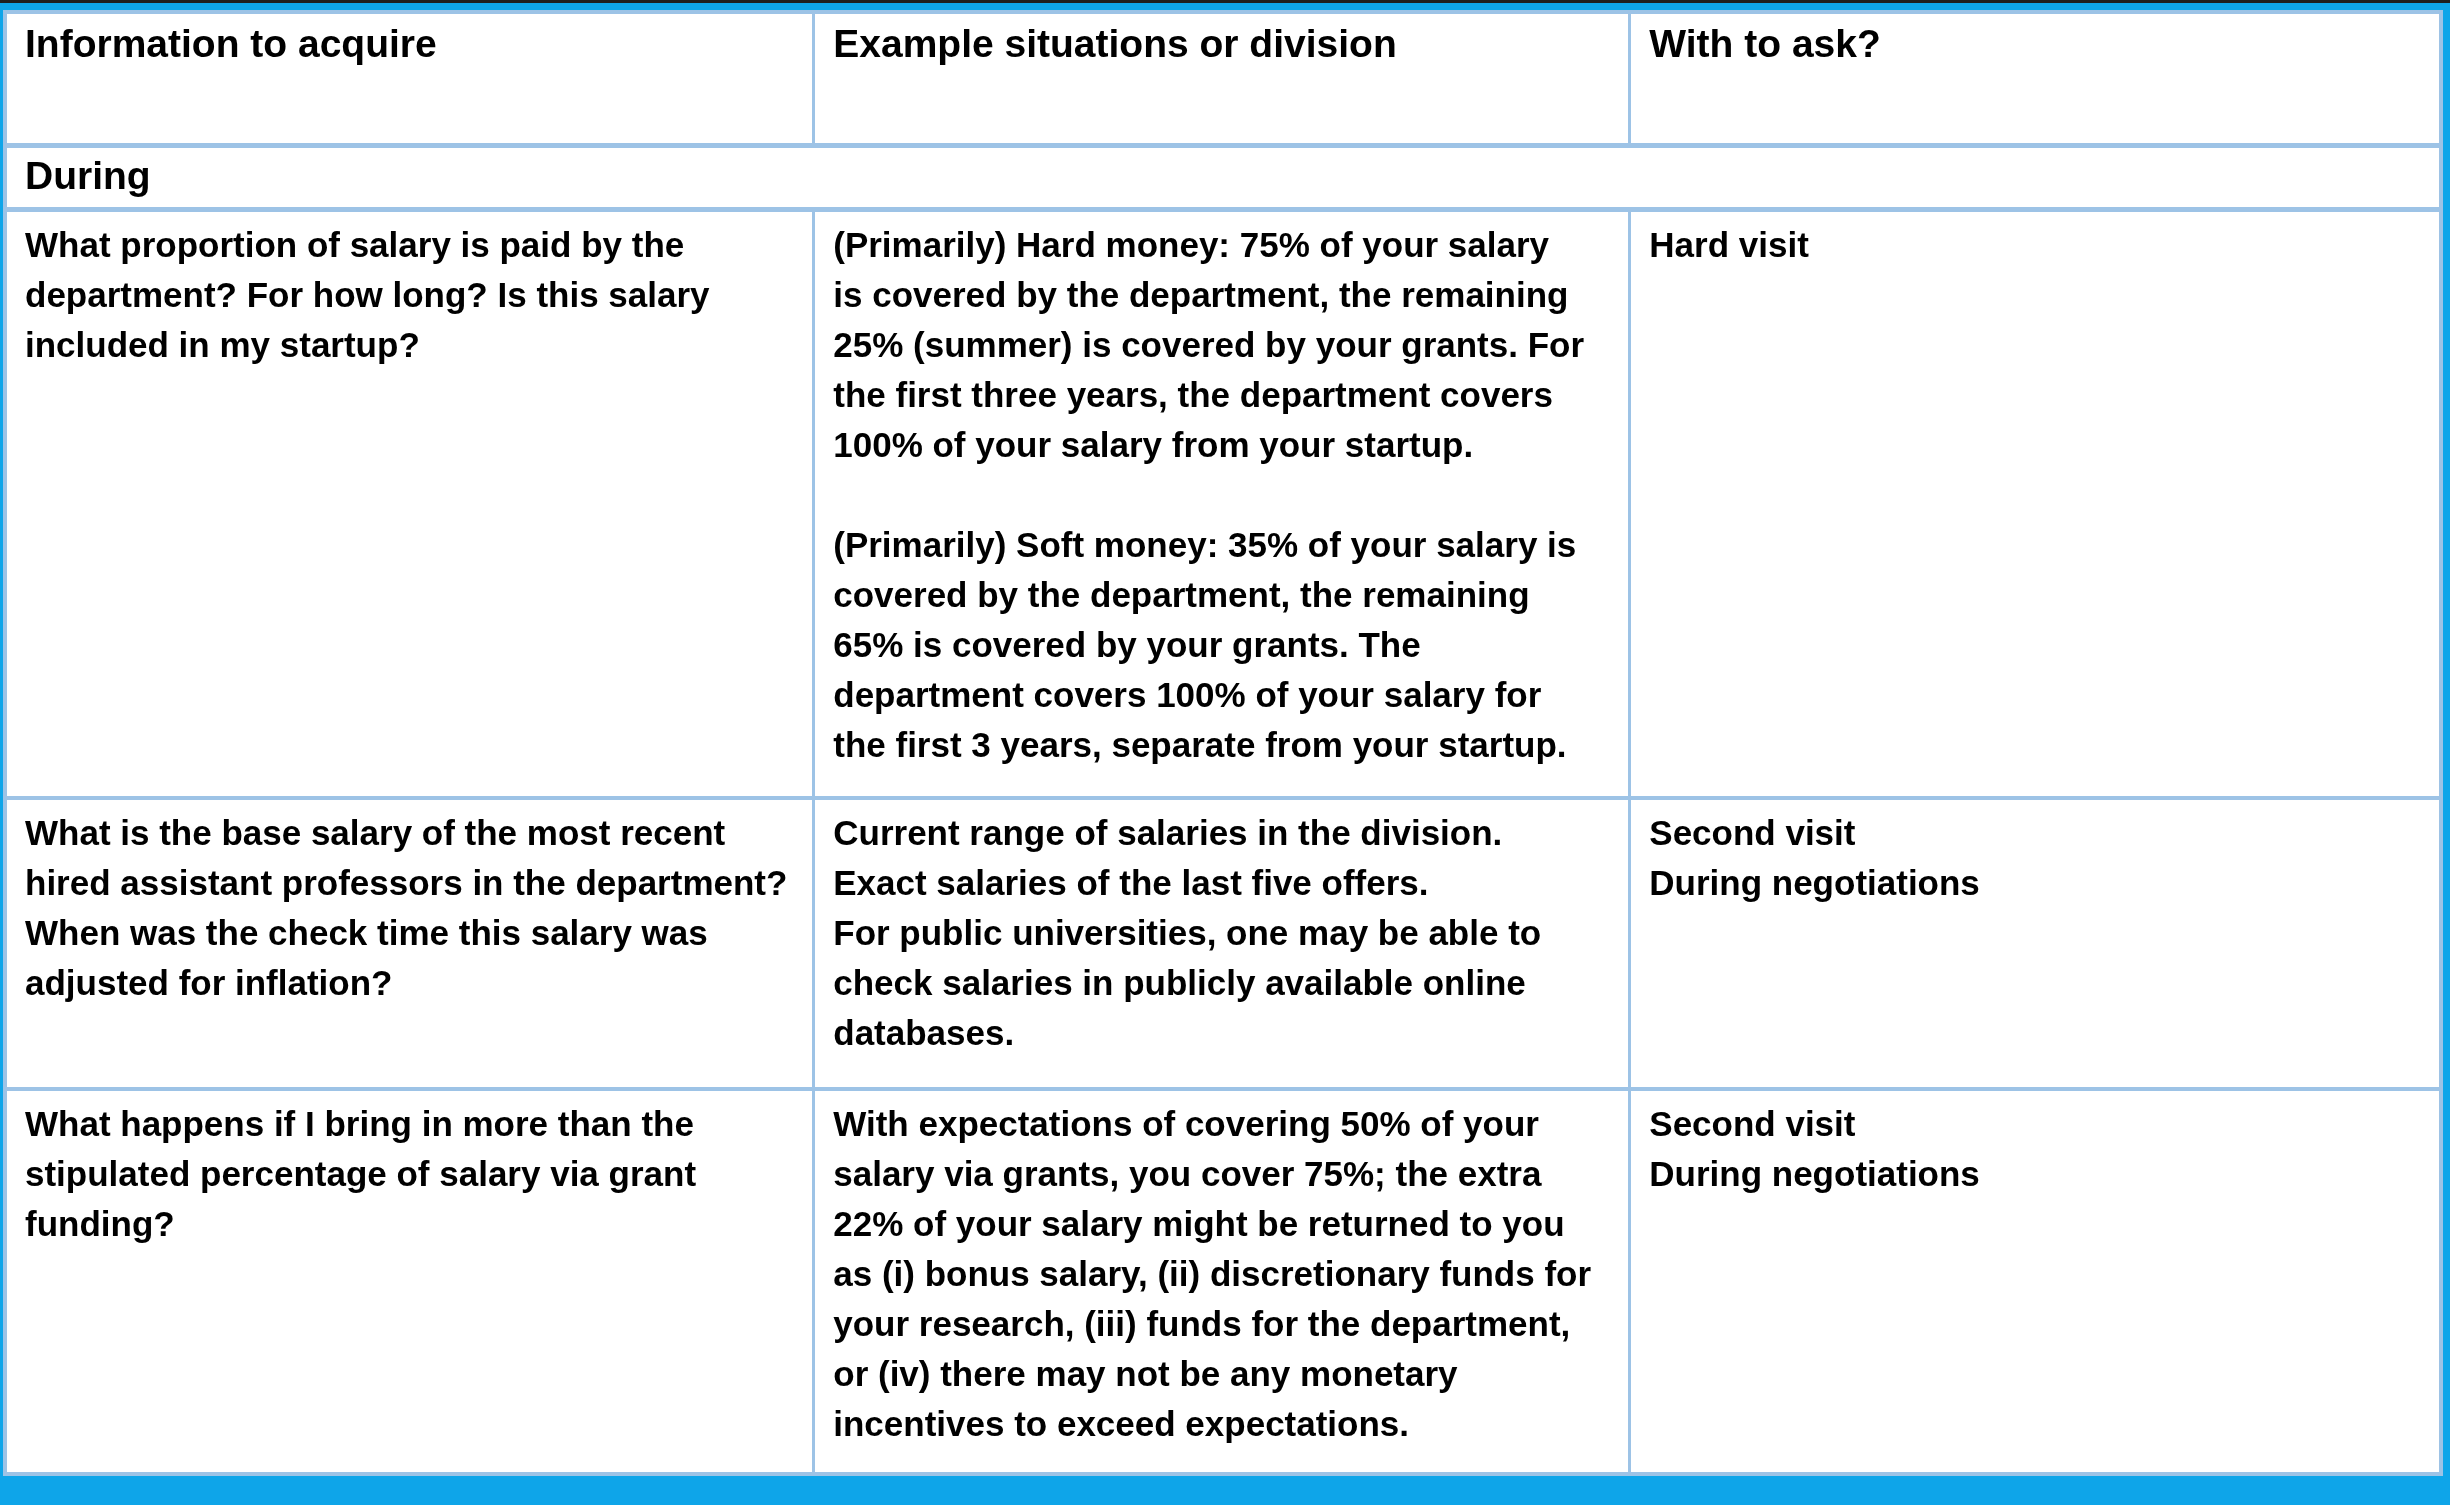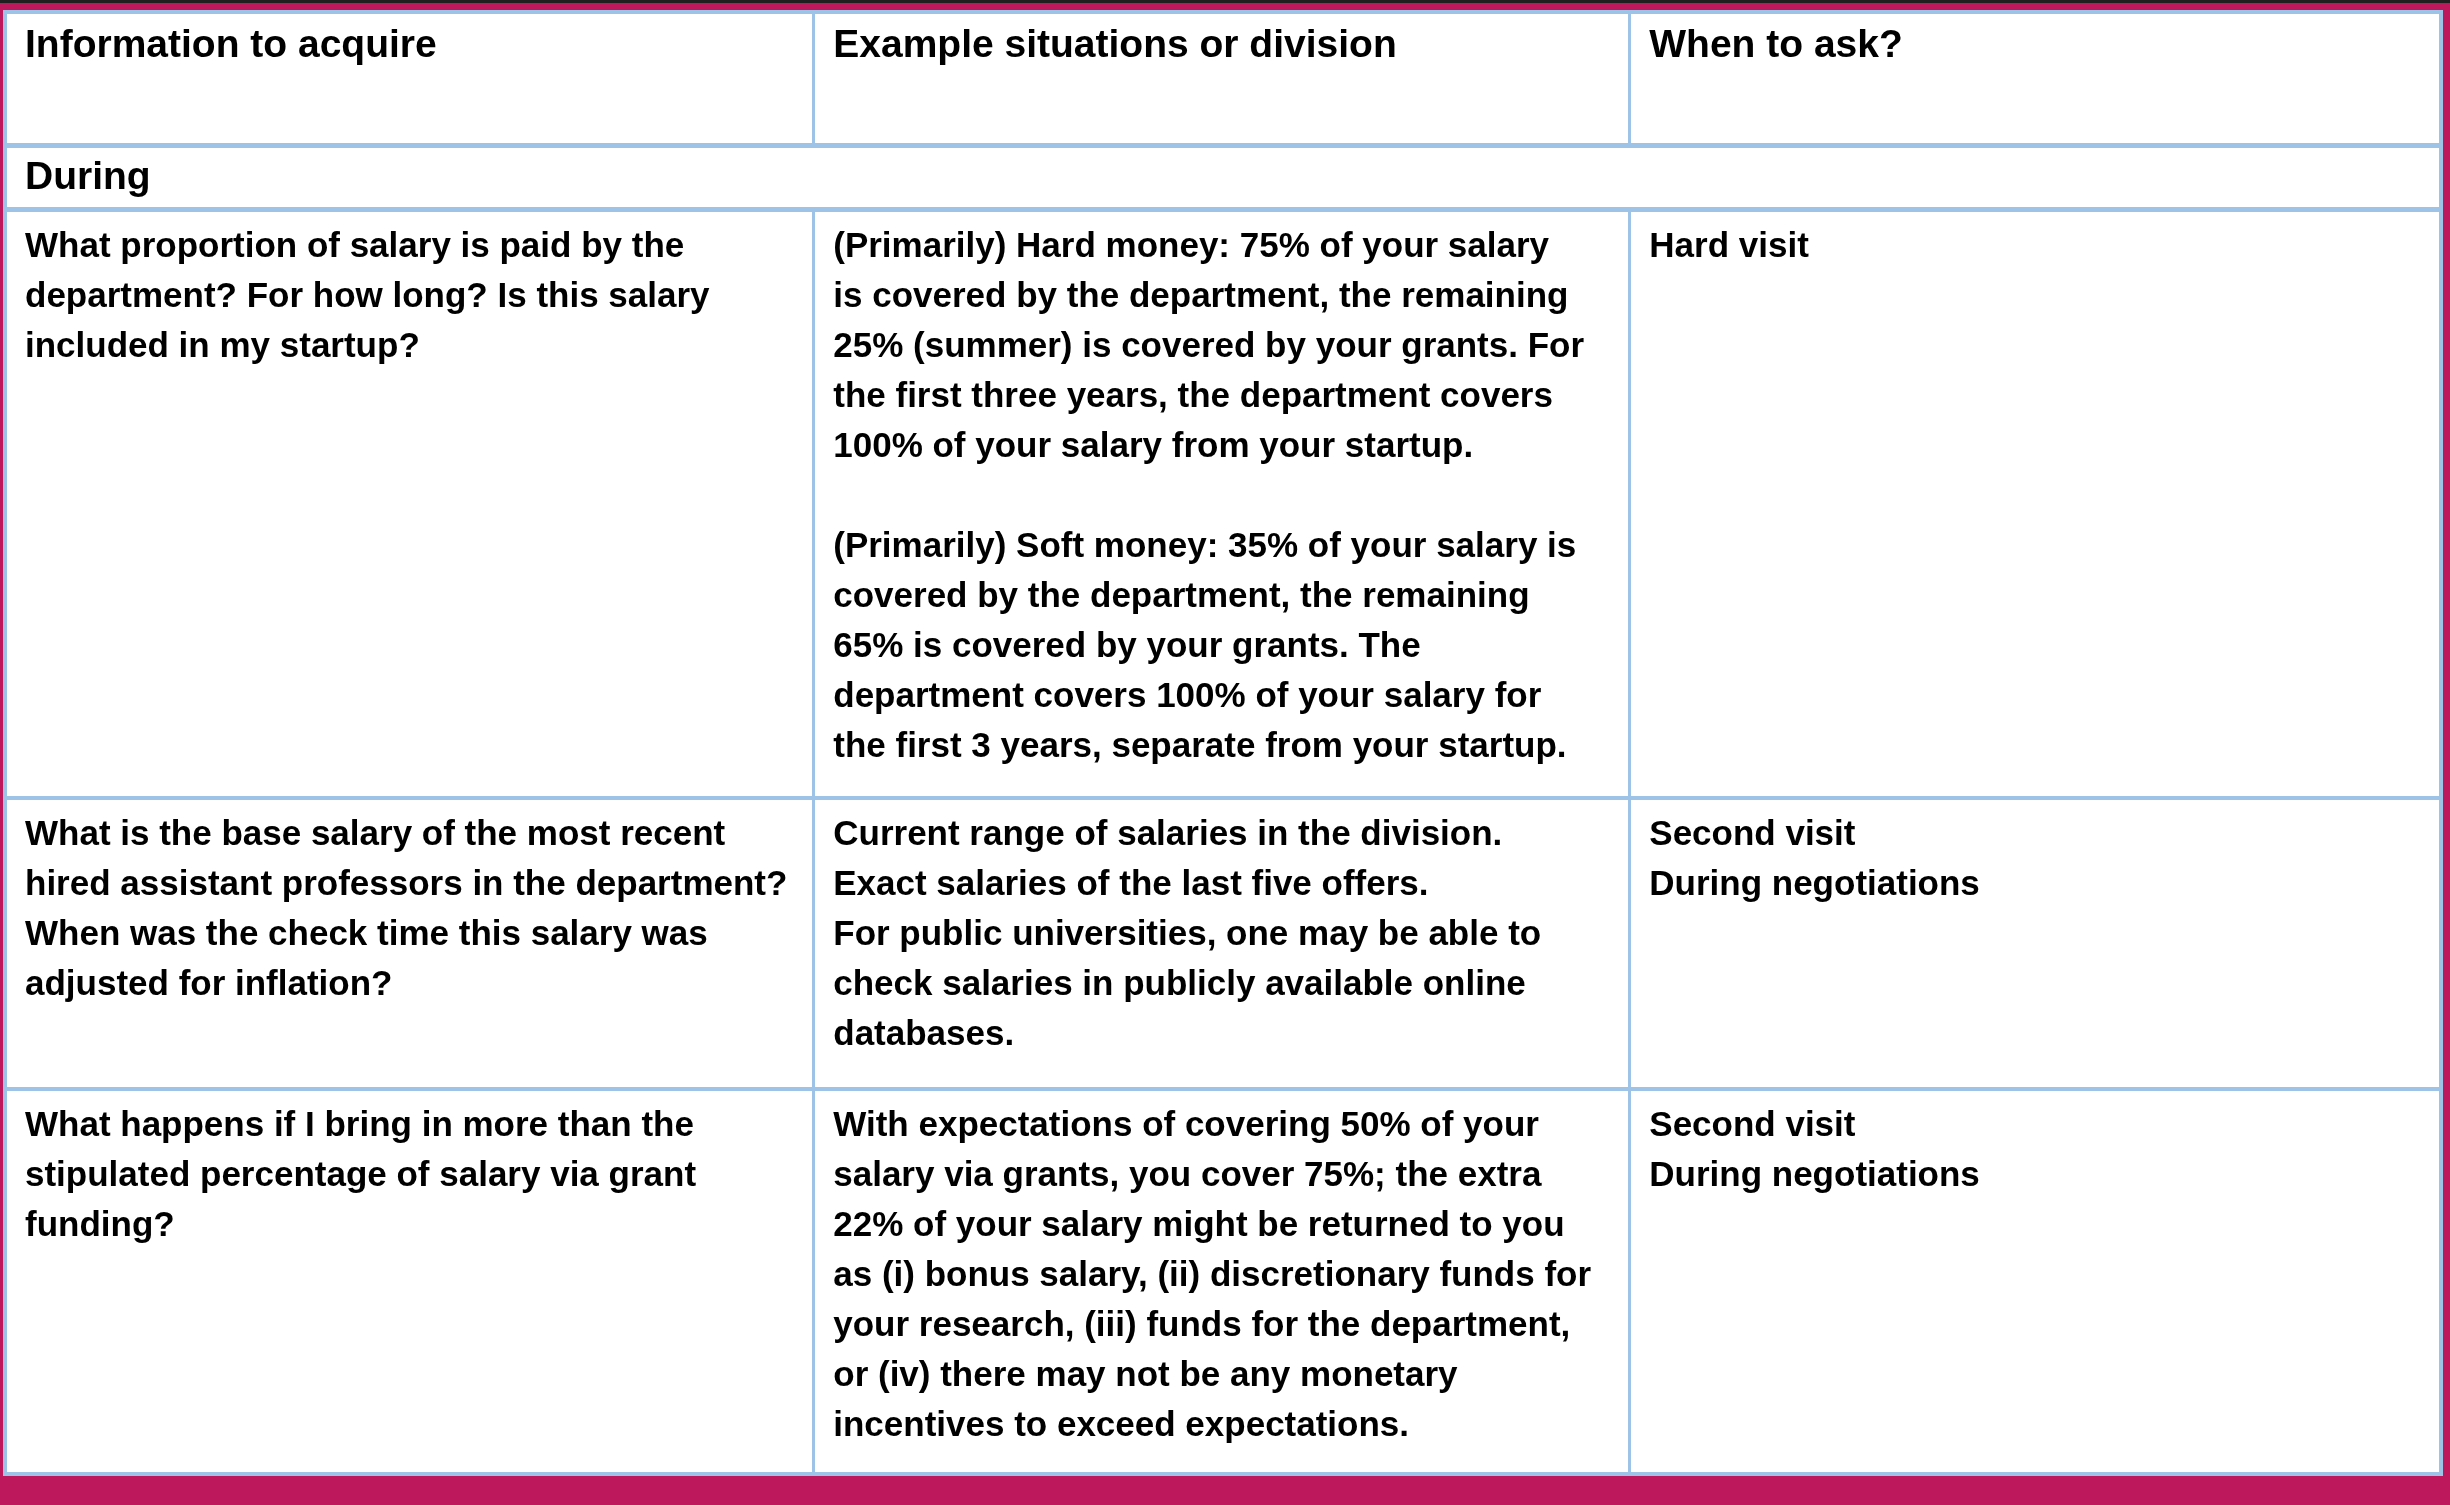--- a/index.html
+++ b/index.html
@@ -4,21 +4,21 @@
 <style>
   html, body {
     margin: 0;
     padding: 0;
     background: #ffffff;
   }
   .page {
     position: relative;
     width: 2450px;
     height: 1505px;
-    background: #be185d;
+    background: #0ea5e9;
     font-family: "Liberation Sans", sans-serif;
     color: #000000;
     overflow: hidden;
   }
   .top-rule {
     position: absolute;
     top: 0;
     left: 0;
     width: 2450px;
     height: 2.5px;
@@ -84,21 +84,21 @@
   <table class="qtable">
     <colgroup>
       <col class="c1">
       <col class="c2">
       <col class="c3">
     </colgroup>
     <thead>
       <tr class="header-row">
         <th>Information to acquire</th>
         <th>Example situations or division</th>
-        <th>When to ask?</th>
+        <th>With to ask?</th>
       </tr>
     </thead>
     <tbody>
       <tr class="section-row">
         <td colspan="3">During</td>
       </tr>
 
       <tr class="data-row row-1">
         <td>What proportion of salary is paid by the
 department? For how long? Is this salary

